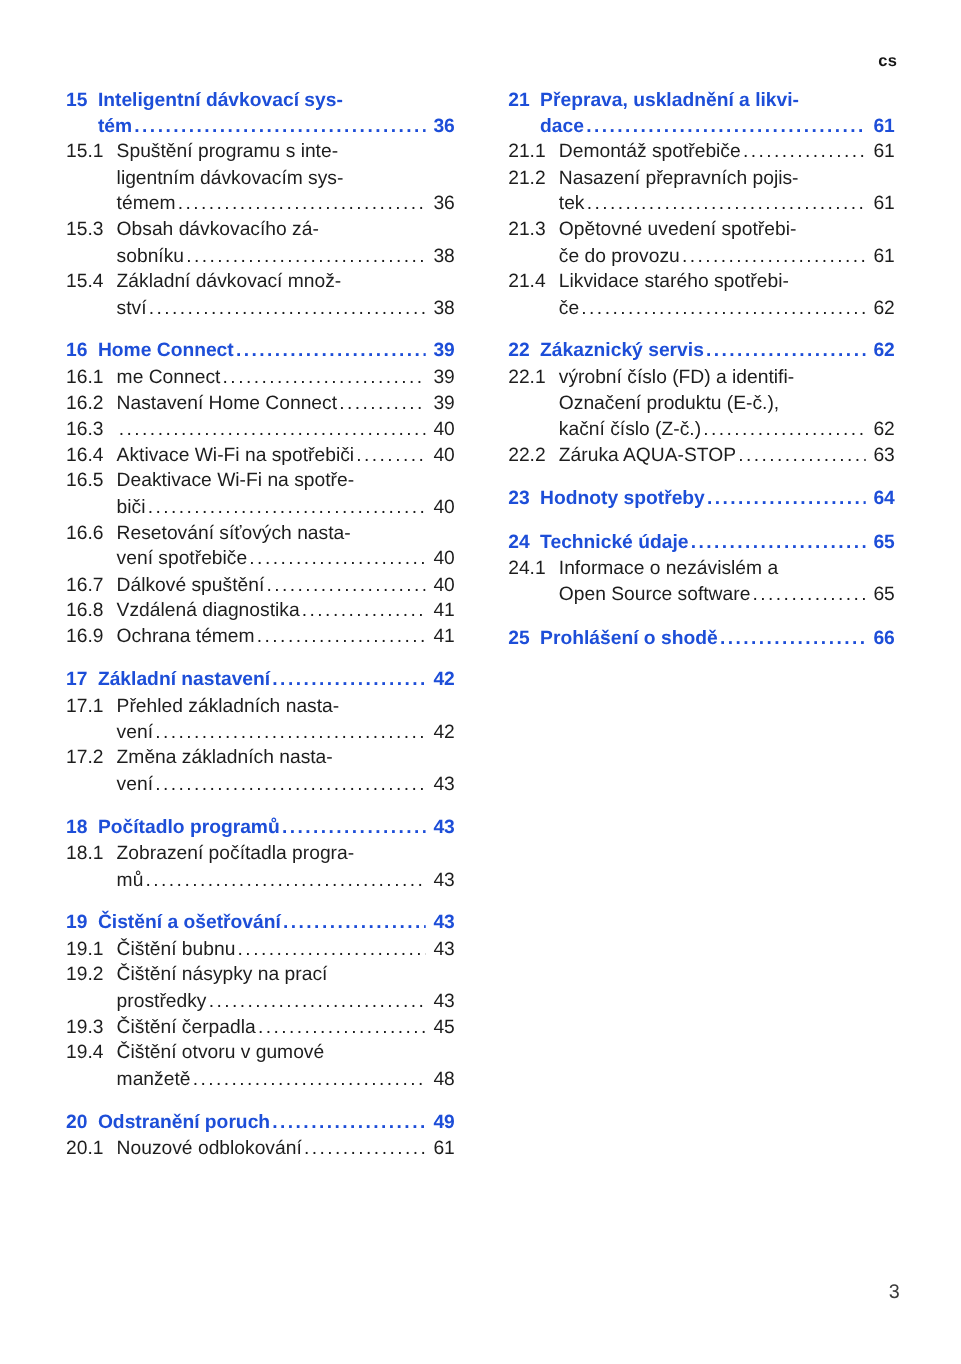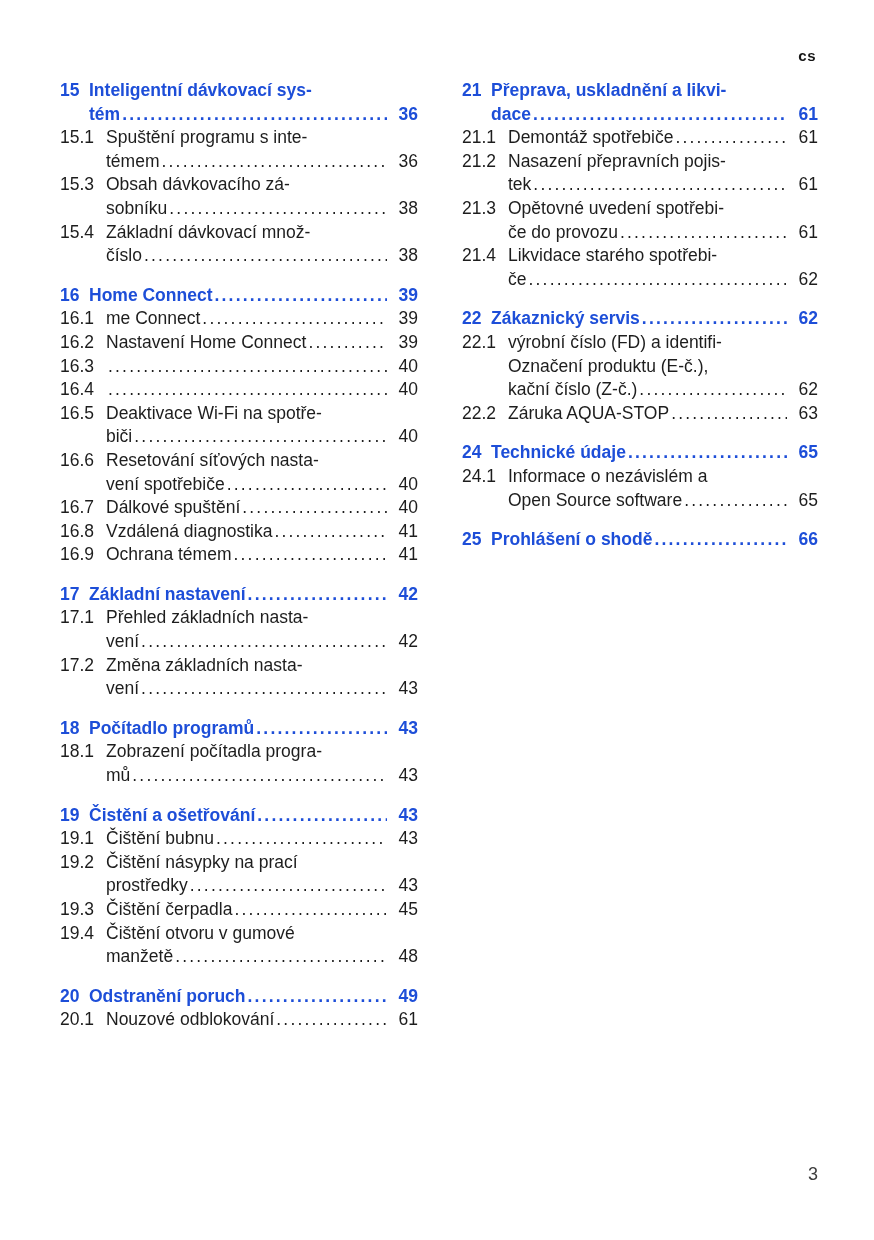--- a/index.html
+++ b/index.html
@@ -68,21 +68,20 @@
     overflow: hidden;
     white-space: nowrap;
     min-width: 9px;
     margin-left: 2px;
   }
   .dots::after {
     content: "..........................................................................";
     letter-spacing: 2.2px;
   }
   .pg {
-    text-align: right;
     min-width: 24px;
     padding-left: 7px;
   }
 </style>
 </head>
 <body>
 
 <div class="page">
   <div class="lang-code">cs</div>
 
@@ -97,20 +96,23 @@
           <span class="dots"></span>
           <span class="pg">36</span>
         </div>
       </div>
       <div class="entry">
         <span class="num">15.1</span>
         <div class="line">
           <span class="txt">Spuštění programu s inte-</span>
         </div>
         <div class="line">
+          <span class="txt">ligentním dávkovacím sys-</span>
+        </div>
+        <div class="line">
           <span class="txt">témem</span>
           <span class="dots"></span>
           <span class="pg">36</span>
         </div>
       </div>
       <div class="entry">
         <span class="num">15.3</span>
         <div class="line">
           <span class="txt">Obsah dávkovacího zá-</span>
         </div>
@@ -119,21 +121,21 @@
           <span class="dots"></span>
           <span class="pg">38</span>
         </div>
       </div>
       <div class="entry">
         <span class="num">15.4</span>
         <div class="line">
           <span class="txt">Základní dávkovací množ-</span>
         </div>
         <div class="line">
-          <span class="txt">číslo</span>
+          <span class="txt">ství</span>
           <span class="dots"></span>
           <span class="pg">38</span>
         </div>
       </div>
       <div class="entry bold">
         <span class="num">16</span>
         <div class="line">
           <span class="txt">Home Connect</span>
           <span class="dots"></span>
           <span class="pg">39</span>
@@ -158,20 +160,21 @@
       <div class="entry">
         <span class="num">16.3</span>
         <div class="line">
           <span class="dots"></span>
           <span class="pg">40</span>
         </div>
       </div>
       <div class="entry">
         <span class="num">16.4</span>
         <div class="line">
+          <span class="txt">Aktivace Wi-Fi na spotřebiči</span>
           <span class="dots"></span>
           <span class="pg">40</span>
         </div>
       </div>
       <div class="entry">
         <span class="num">16.5</span>
         <div class="line">
           <span class="txt">Deaktivace Wi-Fi na spotře-</span>
         </div>
         <div class="line">
@@ -402,20 +405,28 @@
           <span class="dots"></span>
           <span class="pg">62</span>
         </div>
       </div>
       <div class="entry">
         <span class="num">22.2</span>
         <div class="line">
           <span class="txt">Záruka AQUA-STOP</span>
           <span class="dots"></span>
           <span class="pg">63</span>
+        </div>
+      </div>
+      <div class="entry bold">
+        <span class="num">23</span>
+        <div class="line">
+          <span class="txt">Hodnoty spotřeby</span>
+          <span class="dots"></span>
+          <span class="pg">64</span>
         </div>
       </div>
       <div class="entry bold">
         <span class="num">24</span>
         <div class="line">
           <span class="txt">Technické údaje</span>
           <span class="dots"></span>
           <span class="pg">65</span>
         </div>
       </div>

